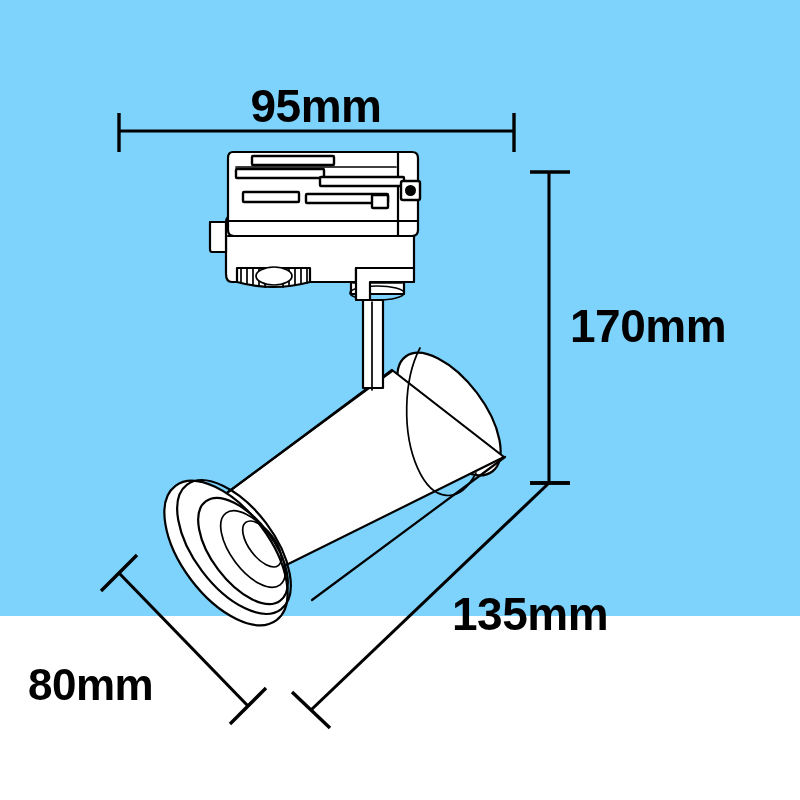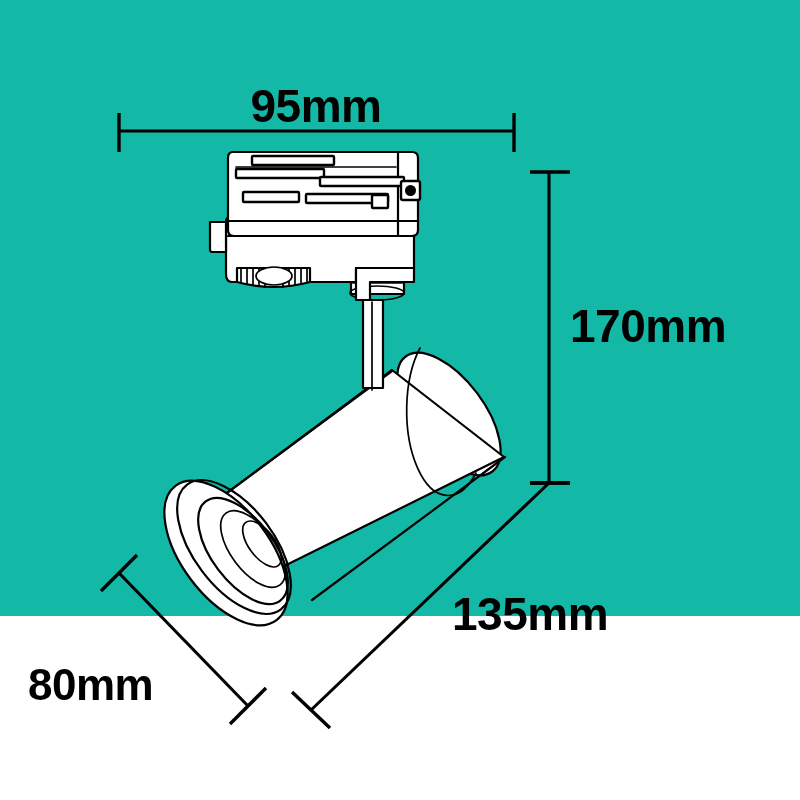--- a/index.html
+++ b/index.html
@@ -10,21 +10,21 @@
   body {
     width: 800px;
     height: 800px;
     overflow: hidden;
     font-family: "Liberation Sans", sans-serif;
   }
   #drawing-root {
     position: relative;
     width: 800px;
     height: 616px;
-    background: #14b8a6;
+    background: #7dd3fc;
   }
   svg#tech-drawing {
     display: block;
     width: 800px;
     height: 800px;
   }
   .part-line {
     fill: none;
     stroke: #000000;
     stroke-width: 2.2;

